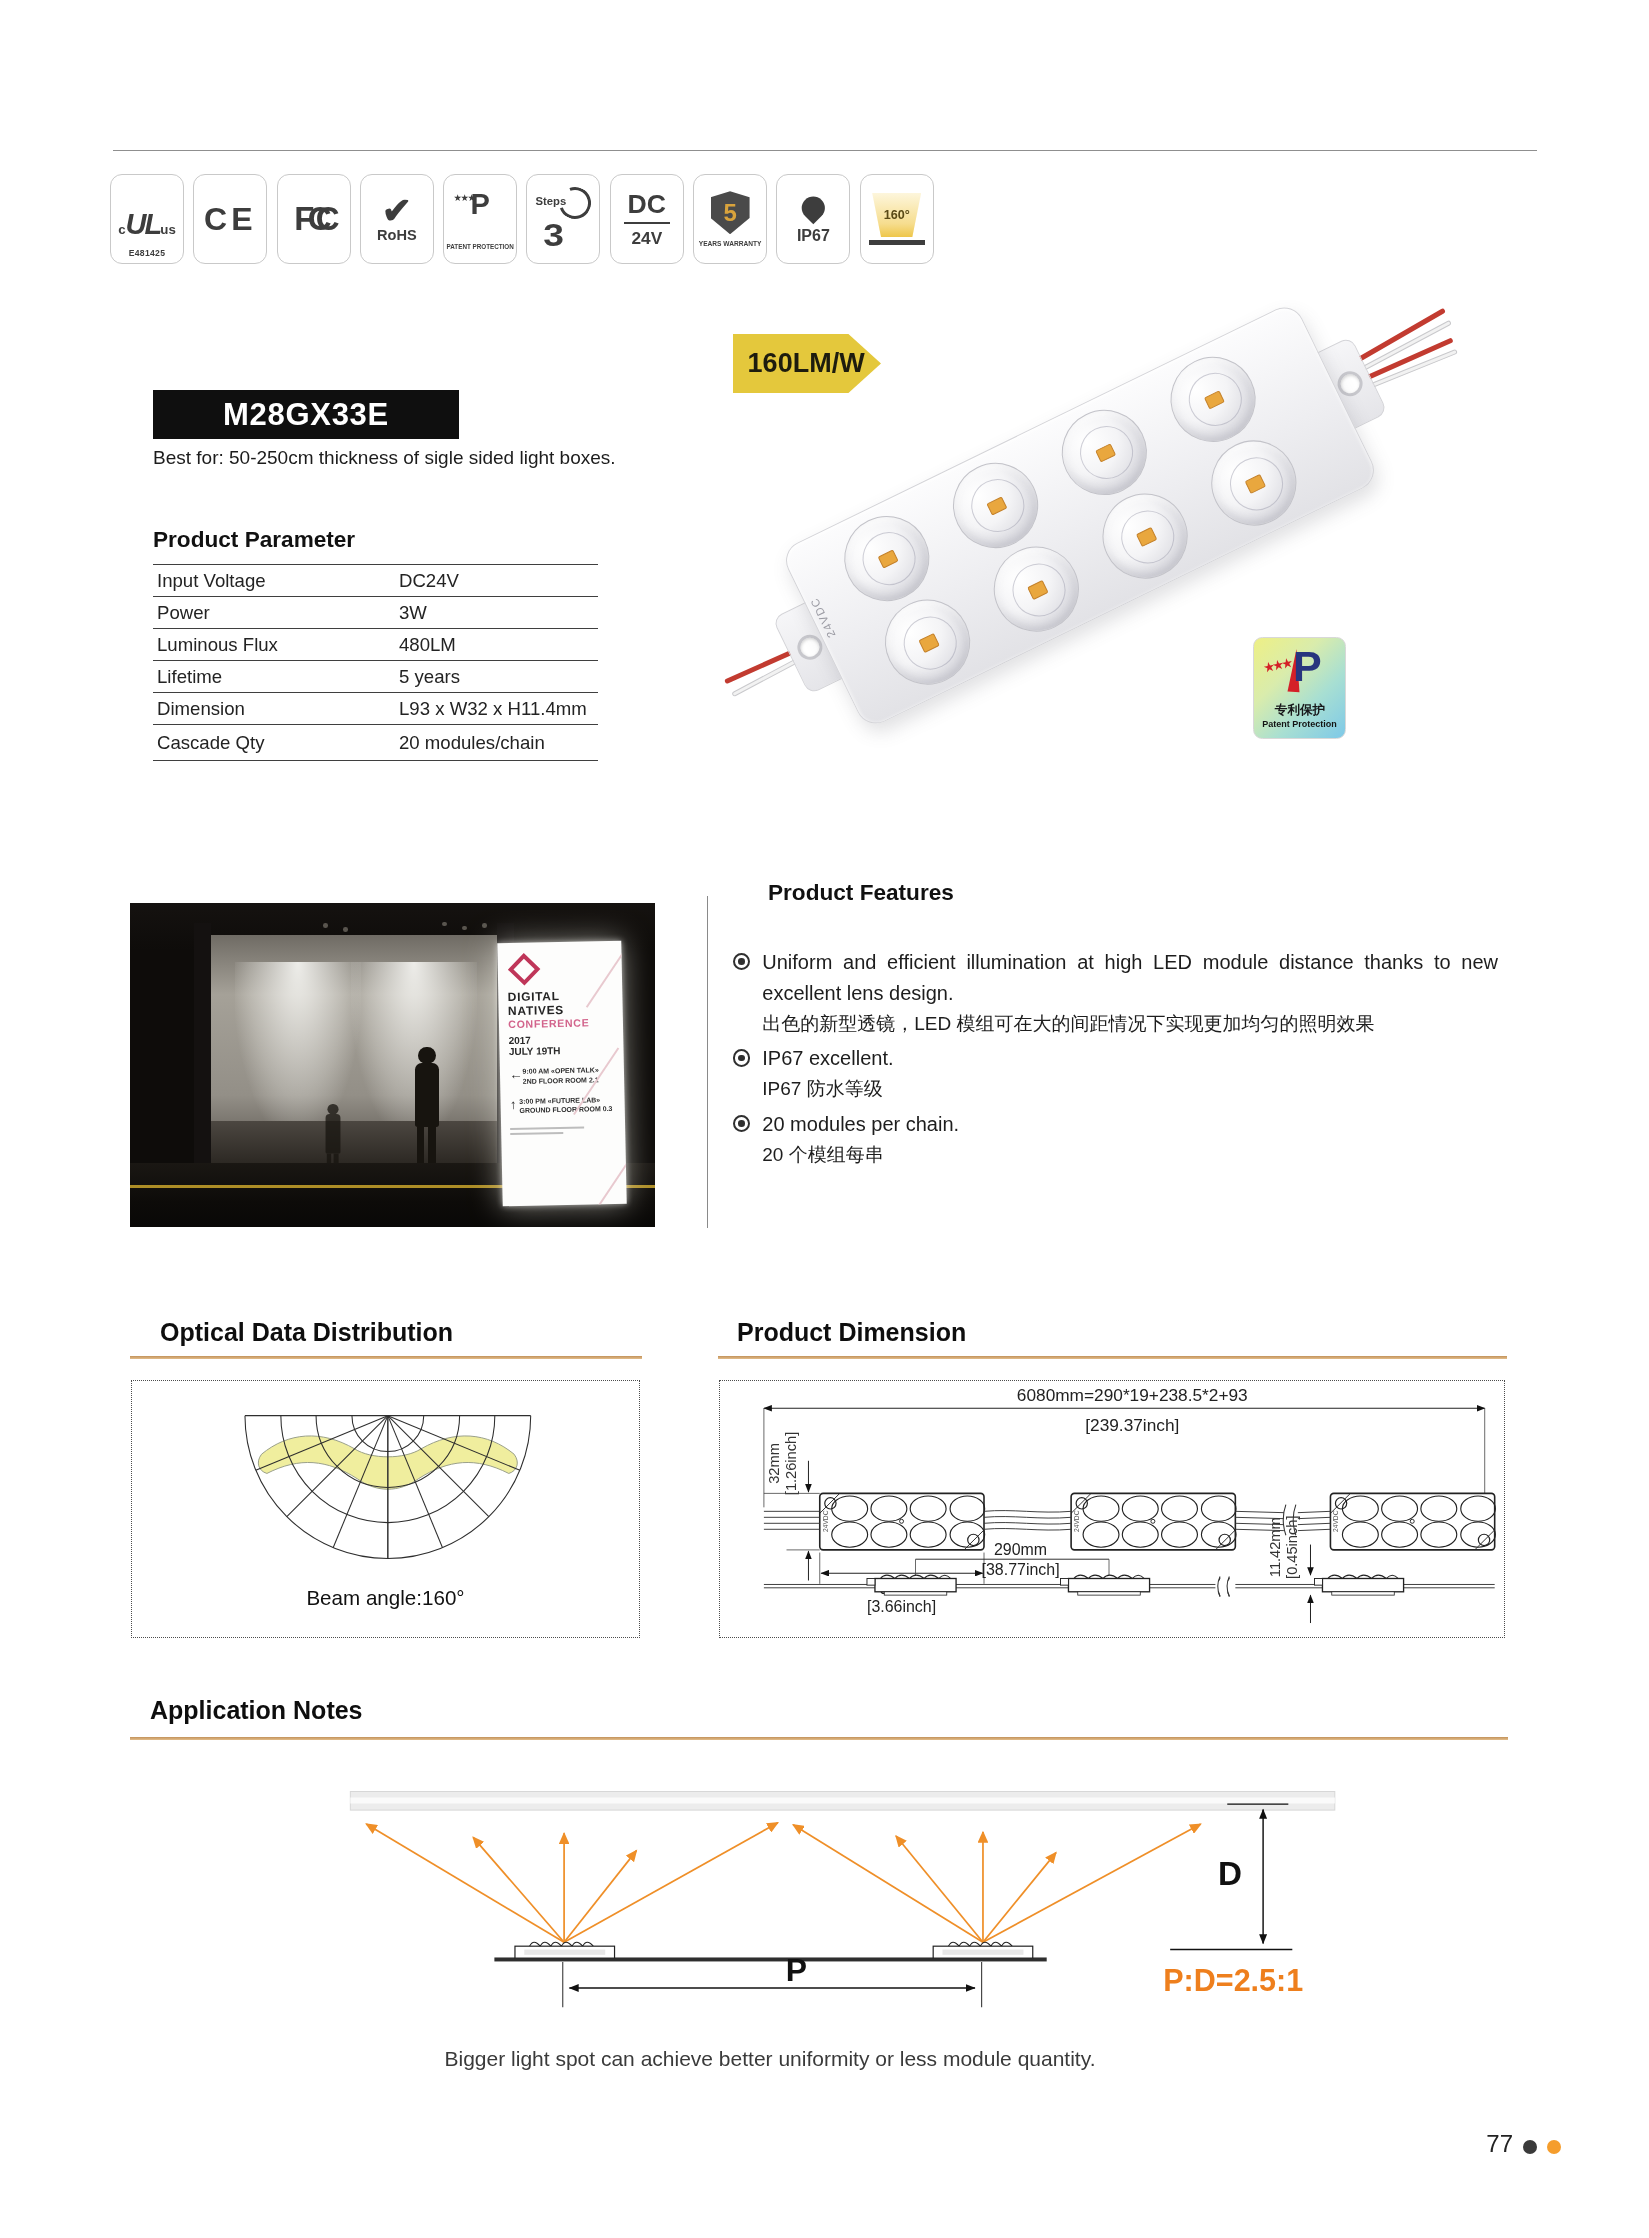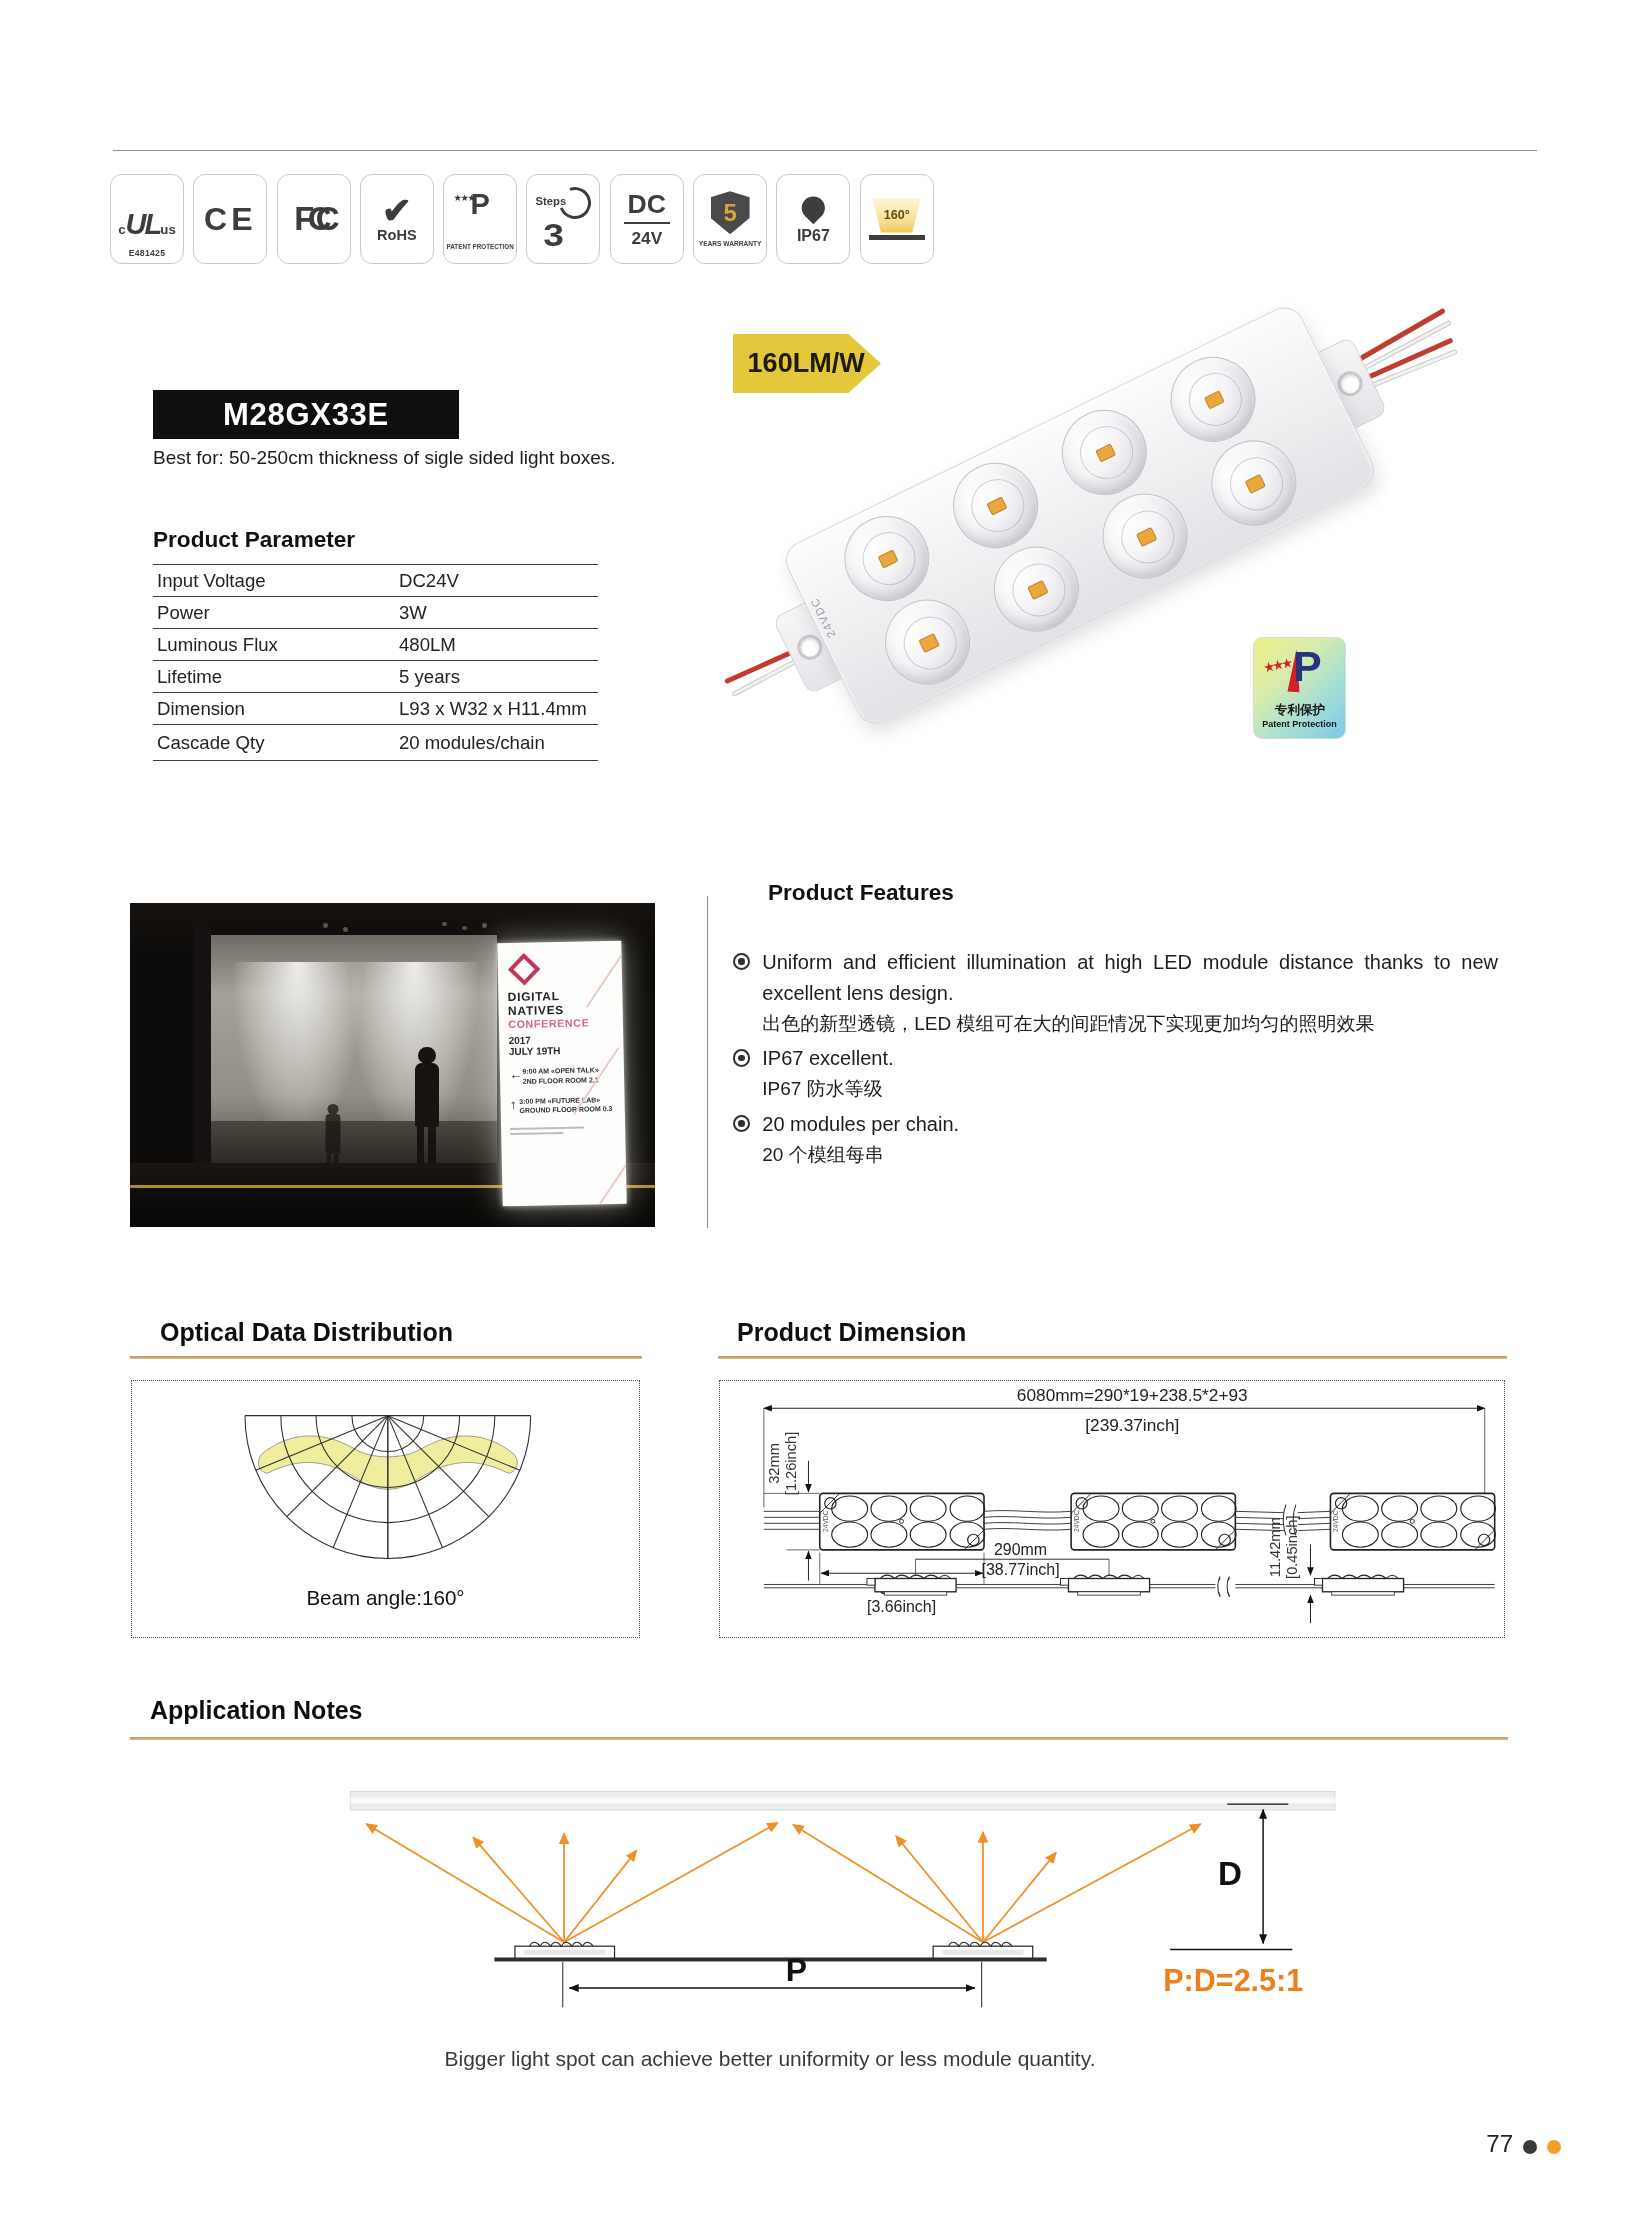--- a/index.html
+++ b/index.html
@@ -38,21 +38,21 @@
                 border-left-color:transparent; transform:rotate(25deg); }
   .steps-num { position:absolute; left:17.3px; bottom:9.3px; font-size:31px; font-weight:bold; transform:scaleX(1.2); }
   .dc-m { font-size:26.6px; font-weight:bold; border-bottom:2.7px solid #3d3d3d; padding:0 4px 1.3px; }
   .dc-s { font-size:17.3px; font-weight:bold; margin-top:4px; }
   .shield { width:39px; height:43px; background:#4a4a4a;
             clip-path:polygon(50% 0,100% 14%,100% 62%,50% 100%,0 62%,0 14%); display:flex; align-items:center; justify-content:center; }
   .shield span { color:#d9a33c; font-size:24px; font-weight:bold; }
   .wr-lab { font-size:6.6px; font-weight:bold; margin-top:5.3px; }
   .drop { width:22.6px; height:22.6px; background:#3d3d3d; border-radius:0 50% 50% 50%; transform:rotate(-135deg); margin-top:4px; }
   .ip-lab { font-size:16px; font-weight:bold; margin-top:6.6px; }
-  .beam-glow { width:49px; height:35px; background:linear-gradient(180deg,#fdf6dc 0%,#f6dd8e 70%,#eec64a 100%);
+  .beam-glow { width:49px; height:44px; background:linear-gradient(180deg,#fdf6dc 0%,#f6dd8e 70%,#eec64a 100%);
                clip-path:polygon(18% 100%,0 0,100% 0,82% 100%); display:flex; align-items:center; justify-content:center; }
   .beam-lab { font-size:12.6px; font-weight:bold; color:#5a4a16; }
   .beam-bar { width:56px; height:5.3px; background:#3d3d3d; margin-top:2.7px; }
 
   
   .model-badge { position:absolute; left:153px; top:390px; width:306px; height:49px; background:#0f0f0f;
                  color:#fff; display:flex; align-items:center; justify-content:center;
                  font-size:31px; font-weight:bold; letter-spacing:0.7px; }
   .best-for { position:absolute; left:153px; top:447px; font-size:19px; color:#1c1c1c; }
 

